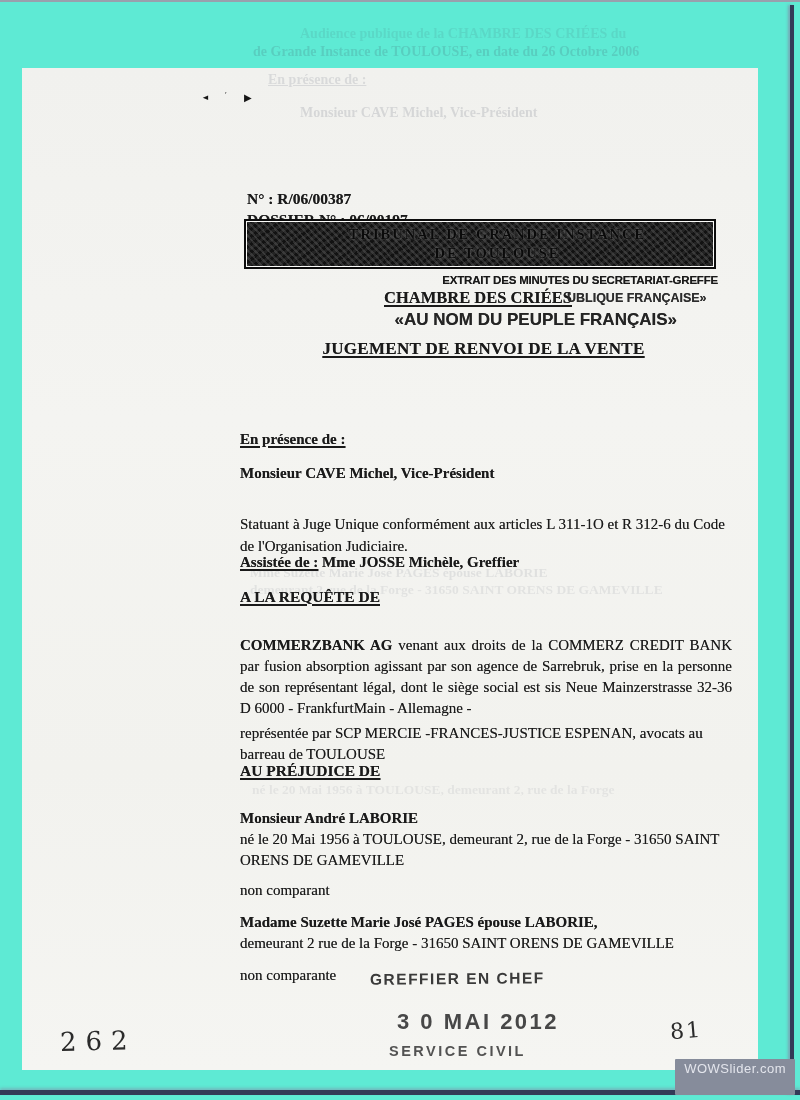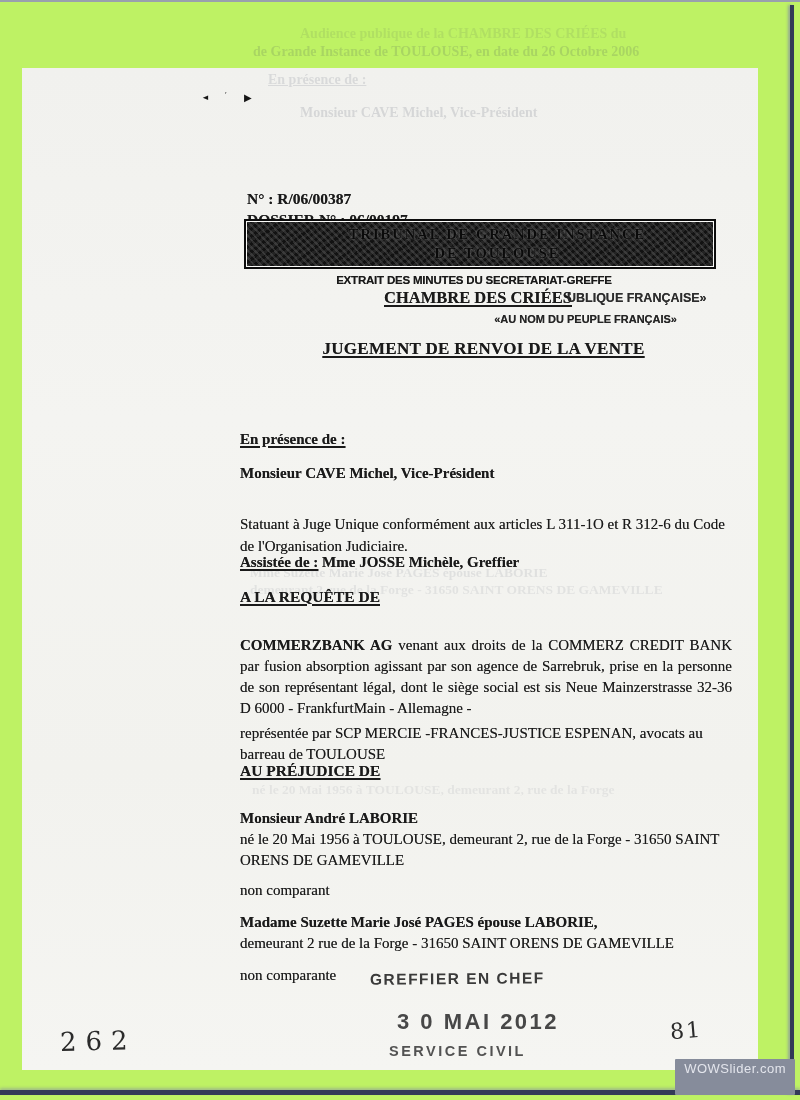--- a/index.html
+++ b/index.html
@@ -1,16 +1,16 @@
 <!DOCTYPE html>
 <html><head>
 <meta charset="utf-8">
 <style>
   html,body{margin:0;padding:0;background:#ffffff;width:800px;height:1100px;overflow:hidden;}
-  .frame{position:relative;width:800px;height:1100px;background:#bef264;box-sizing:border-box;
+  .frame{position:relative;width:800px;height:1100px;background:#5eead4;box-sizing:border-box;
          border-top:2px solid #99a0ad;font-family:"Liberation Serif","DejaVu Serif",serif;color:#1a1a1a;}
   
   .edge-right{position:absolute;top:3px;right:6px;bottom:6px;width:4px;background:#333a57;
               box-shadow:-2px 0 3px rgba(130,138,168,.7);}
   .edge-bottom{position:absolute;left:0;right:0;bottom:5px;height:5px;background:#333a57;
                box-shadow:0 -2px 3px rgba(130,138,168,.5);}
   
   .scan{position:absolute;left:22px;top:66px;width:736px;height:1002px;
         background:linear-gradient(180deg,#f1f1ee 0%,#f4f4f1 35%,#f2f2ee 70%,#f5f5f2 100%);}
   .blk{position:absolute;font-size:15px;line-height:21px;
@@ -21,26 +21,26 @@
   
   #ref{top:144px;left:247px;font-weight:700;font-size:15.5px;margin-top:42px;}
   
   #banner{top:217px;left:244px;width:466px;height:44px;border:2px solid #0d0d0d;background:#fbfbf9;padding:1px;}
   #banner .fill{width:100%;height:100%;background-color:#242424;
     background-image:repeating-linear-gradient(47deg,rgba(120,120,120,.28) 0 2px,transparent 2px 5px),
                      repeating-linear-gradient(-38deg,rgba(0,0,0,.5) 0 3px,transparent 3px 6px);
     display:flex;flex-direction:column;align-items:center;justify-content:center;}
   #banner .bl{font-weight:700;font-size:14.5px;line-height:19px;letter-spacing:2px;color:#0a0a0a;
     text-shadow:0 0 3px rgba(175,175,175,.5),0 0 1px rgba(150,150,150,.4);margin-left:35px;}
-  #extrait{top:268px;left:230px;width:488px;text-align:center;font-size:11.5px;font-weight:700;
+  #extrait{top:268px;left:230px;width:488px;text-align:right;font-size:11.5px;font-weight:700;
            letter-spacing:-.2px;color:#191919;}
   #chambre-row{top:285px;left:384px;white-space:nowrap;}
   #chambre-row .chambre{font-size:16.5px;font-weight:700;}
   #chambre-row .republique{font-size:12.5px;font-weight:700;color:#2c2c2c;margin-left:-5px;position:relative;top:-1px;}
-  #aunom{top:307px;left:240px;width:437px;text-align:right;font-size:11px;font-weight:700;color:#242424;}
+  #aunom{top:307px;left:240px;width:437px;text-align:right;font-size:17px;font-weight:700;color:#242424;}
   #title{top:336px;left:240px;width:487px;text-align:center;font-size:17px;font-weight:700;letter-spacing:.3px;}
   #audience{top:370px;left:240px;width:497px;font-weight:700;text-indent:50px;}
   #presence{top:427px;left:240px;font-weight:700;}
   #judge{top:461px;left:240px;font-weight:700;}
   #statuant{top:496px;left:240px;width:492px;line-height:22px;}
   #assistee{top:550px;left:240px;font-weight:700;}
   #requete{top:584px;left:240px;font-weight:700;font-size:15.5px;}
   #commerz{top:618px;left:240px;width:492px;text-align:justify;}
   #representee{top:706px;left:240px;width:492px;}
   #prejudice{top:758px;left:240px;font-weight:700;font-size:15.5px;}

